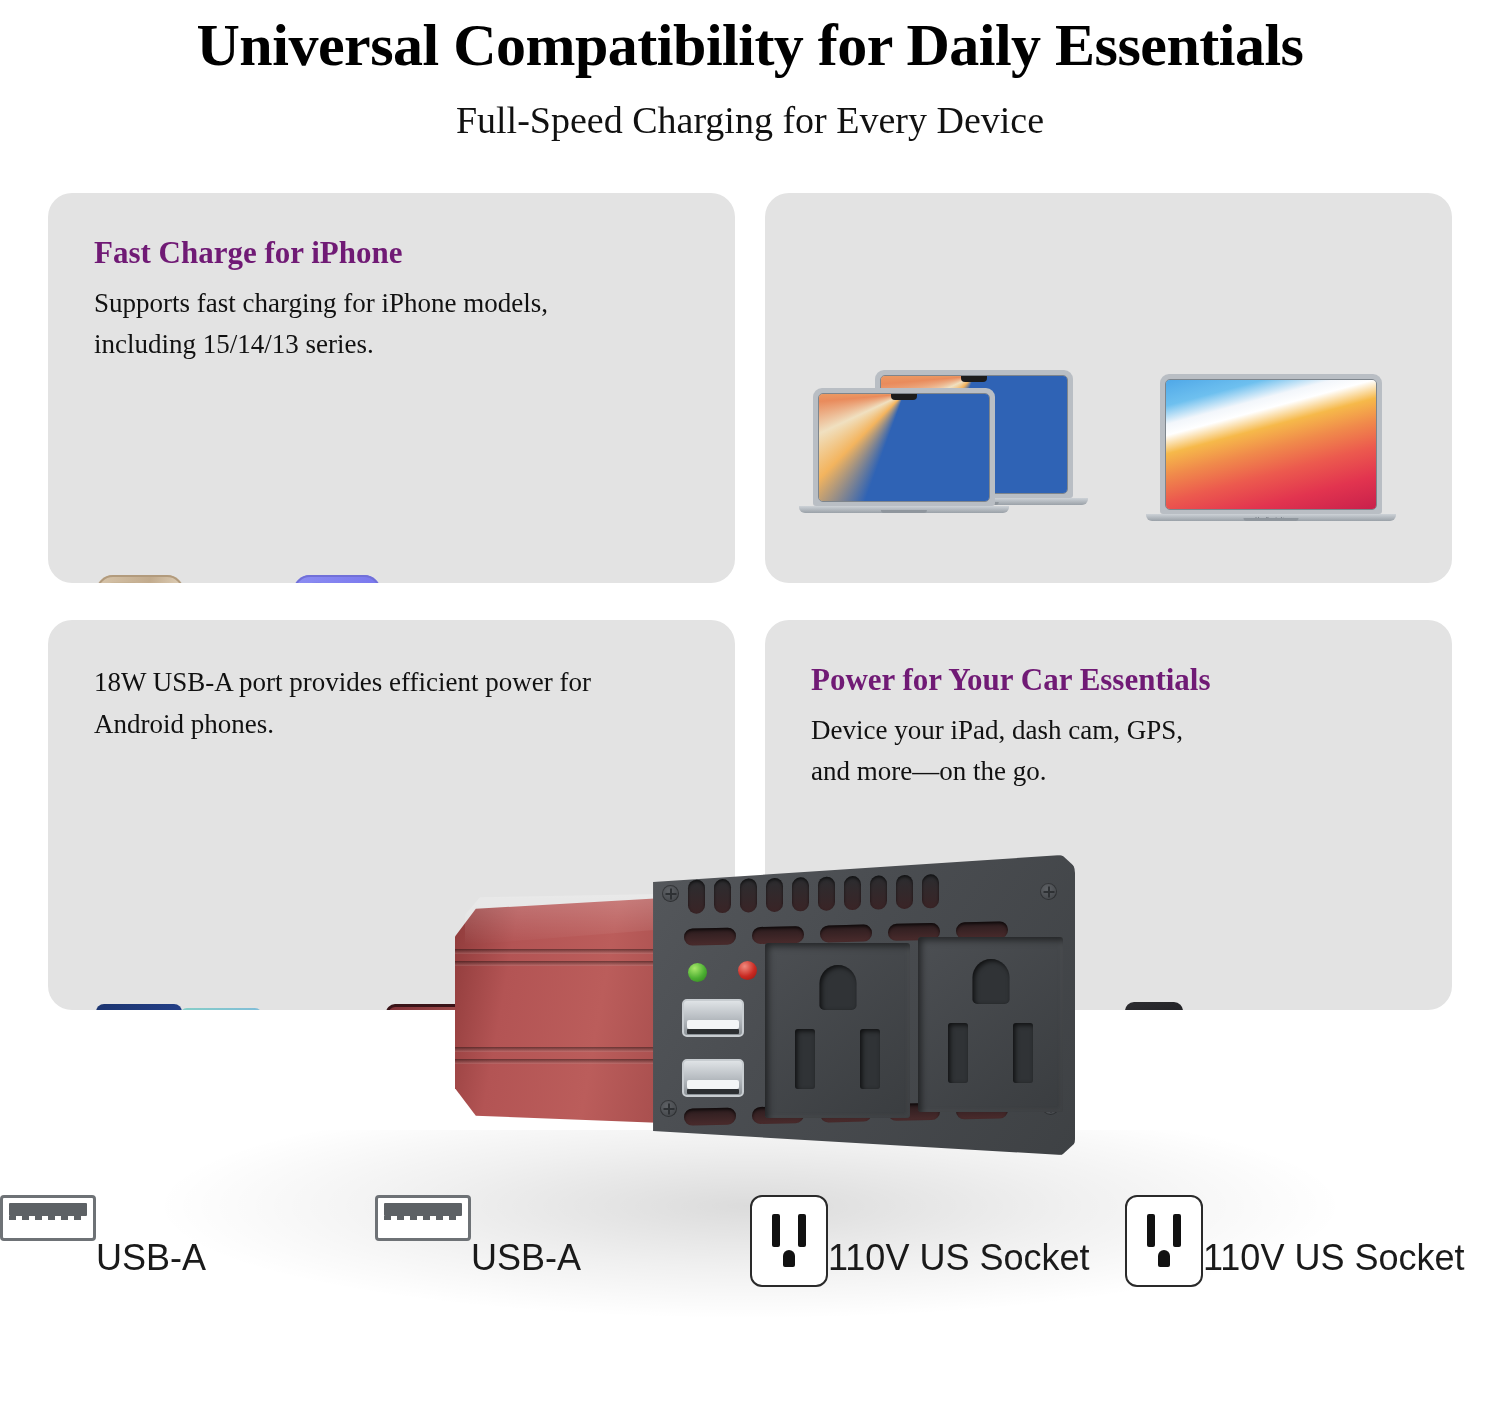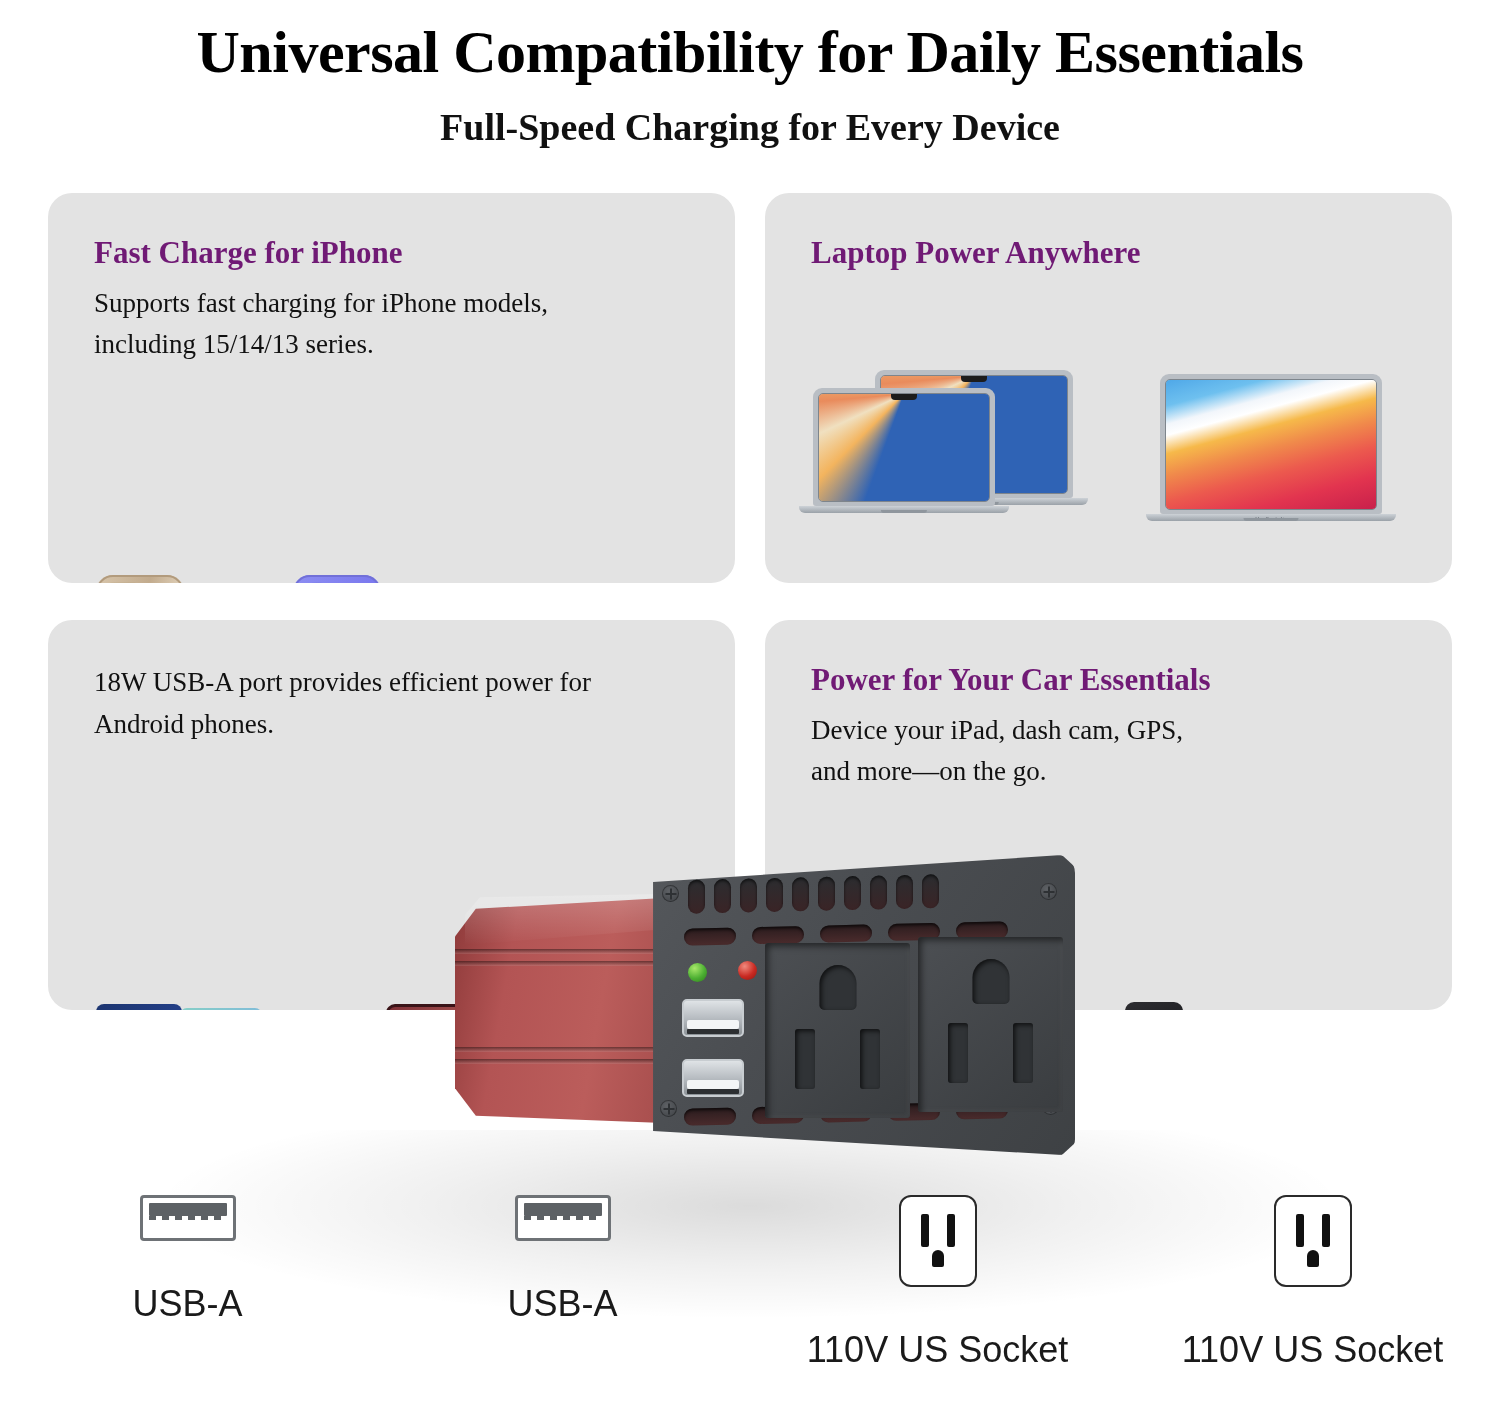--- a/index.html
+++ b/index.html
@@ -8,35 +8,35 @@
   body {
     width: 1500px;
     height: 1409px;
     background: #ffffff;
     font-family: "Liberation Serif", "DejaVu Serif", serif;
     position: relative;
     overflow: hidden;
   }
 
   
-  .header { text-align: center; padding-top: 20px; }
+  .header { text-align: center; padding-top: 13px; }
 
   .main-title {
     font-family: "Liberation Serif", "DejaVu Serif", serif;
     font-weight: bold;
     font-size: 60px;
     letter-spacing: -0.5px;
     color: #000;
     line-height: 1.08;
     white-space: nowrap;
   }
 
   .sub-title {
     font-family: "Liberation Serif", "DejaVu Serif", serif;
-    font-weight: bold;
+    font-weight: normal;
     font-size: 38px;
     color: #111;
     margin-top: 22px;
     line-height: 1.1;
   }
 
   
   .cards {
     position: absolute;
     left: 48px;
@@ -285,21 +285,21 @@
     z-index: 1;
   }
 
   
   .legend {
     position:absolute; left:0; right:0; top:1195px; height:180px;
     display:grid; grid-template-columns: repeat(4, 1fr);
     z-index: 6;
   }
   .legend-item {
-    display:flex; flex-direction:column; align-items:center; justify-content:flex-start;
+    display:flex; justify-content:flex-start;
   }
   .legend-label {
     font-family:"Liberation Sans", "DejaVu Sans", sans-serif;
     font-size:36px; color:#1a1a1a; margin-top:42px; white-space:nowrap;
   }
 
   .ic-usb {
     width:96px; height:46px; border:3px solid #6e7276; border-radius:4px;
     background:#fff; position:relative;
   }
@@ -360,21 +360,20 @@
             
           </div>
 
         </div>
 
       </div>
     </div>
   </div>
 
   <div class="card">
-    <div class="card-title">Laptop Power Anywhere</div>
     <div class="card-art">
 
       <div class="lp" style="left:110px; top:22px; width:198px; height:128px;">
         <div class="lp-screen">
           <div class="lp-notch"></div>
           <div class="wall-sunburst"></div>
         </div>
       </div>
       <div class="lp-base" style="left:208px; top:150px; width:230px;"></div>
 

